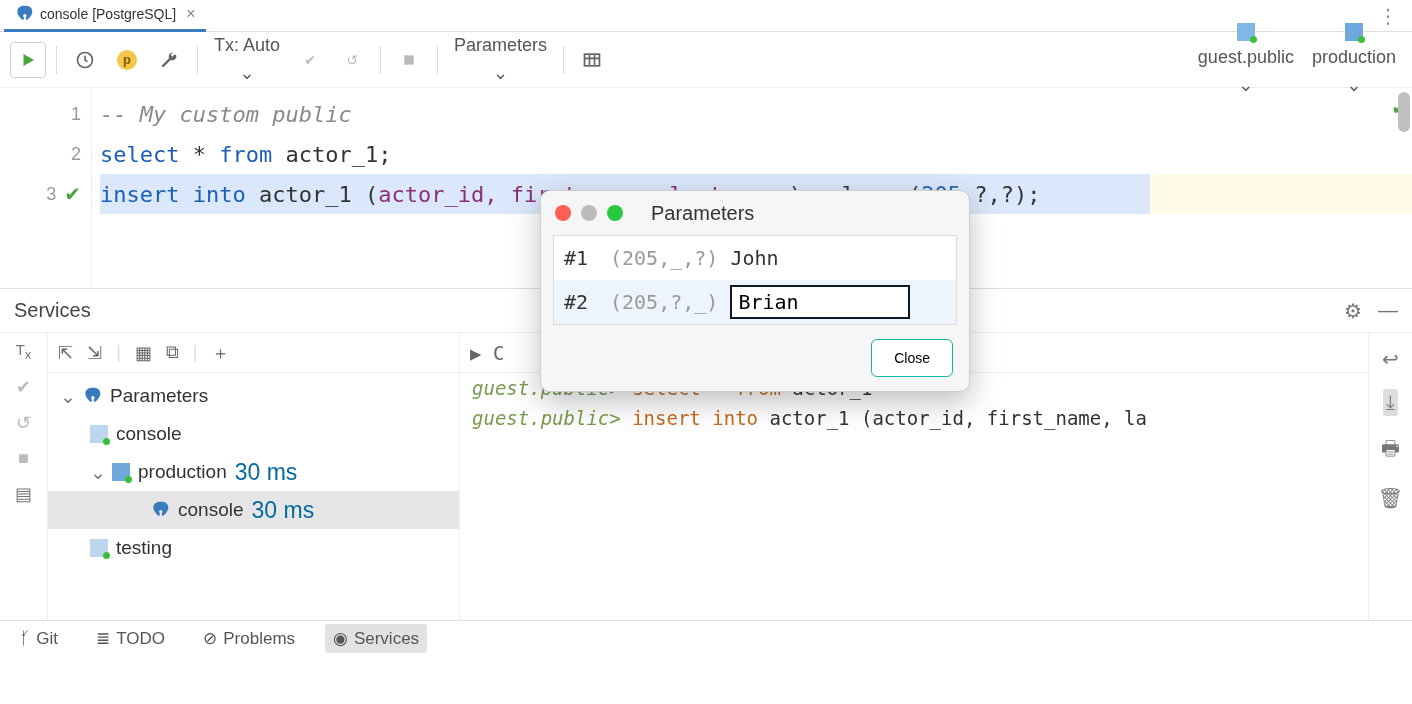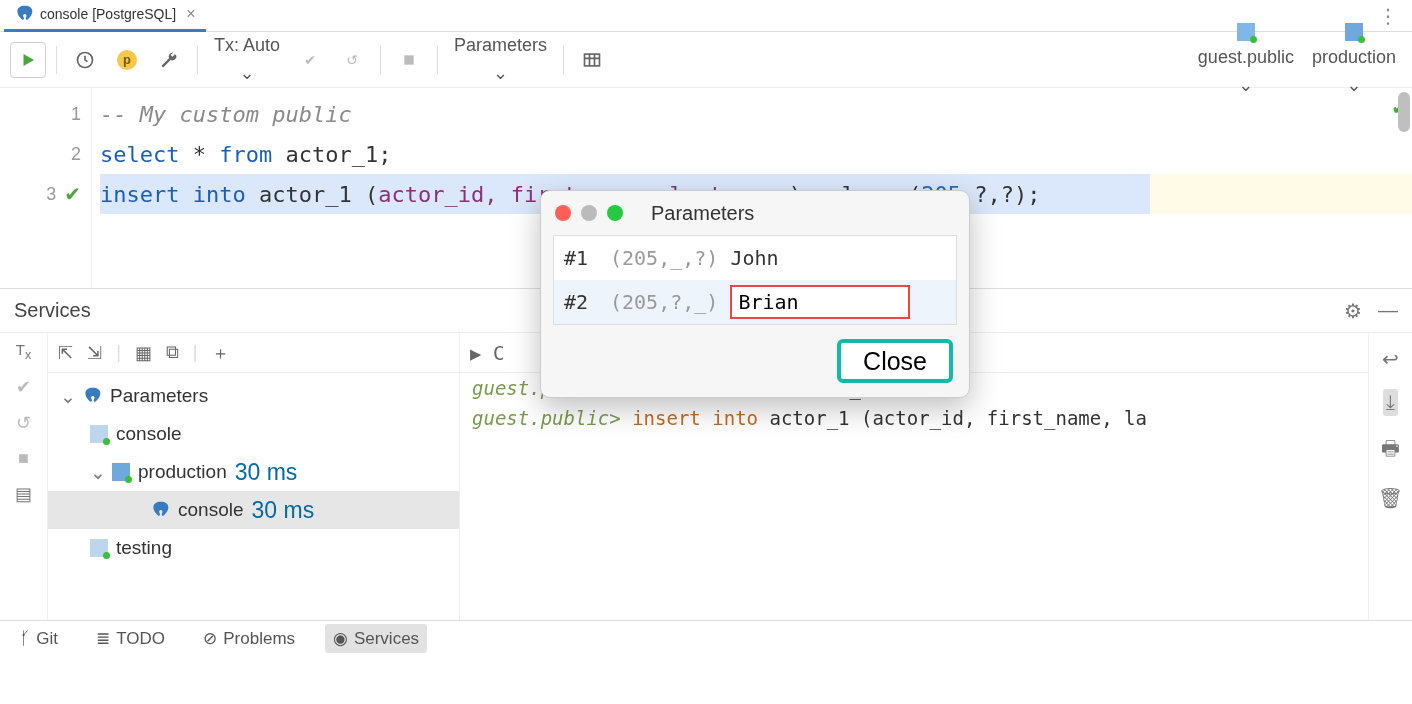--- a/index.html
+++ b/index.html
@@ -70,23 +70,23 @@
 .traffic { display:flex; gap:10px; }
 .dot { width:16px; height:16px; border-radius:50%; }
 .dot.red { background:#ff5f57; } .dot.yellow { background:#bbb; } .dot.green { background:#28c840; }
 .dlg-title .tlabel { margin-left:18px; font-weight:400; }
 .dlg-body { background:#fff; margin:0 12px; border:1px solid #ddd; }
 .prow { display:flex; align-items:center; height:44px; padding:0 10px; font-size:20px; gap:12px; }
 .prow:nth-child(2){ background:#eef4fb; }
 .prow .idx { width:34px; color:#333; }
 .prow .pat { color:#999; }
 .prow .val { flex:1; }
-.prow input { width:180px; height:34px; font-size:20px; font-family:"Menlo","Consolas",monospace; border:2px solid #ef4444; padding:6px 6px; }
+.prow input { width:180px; height:34px; font-size:20px; font-family:"Menlo","Consolas",monospace; border:2px solid #0f172a; padding:6px 6px; }
 .dlg-buttons { display:flex; justify-content:flex-end; gap:18px; padding:14px 16px; }
-.btn { height:44px; padding:0 22px; font-size:25px; border-radius:6px; border:4px solid #14b8a6; background:#fff; }
+.btn { height:38px; padding:0 22px; font-size:14px; border-radius:6px; border:1px solid #14b8a6; background:#fff; }
 .btn.primary { background:#4a88c7; color:#fff; border-color:#4a88c7; }
 
 .ds-icon { width:18px; height:18px; display:inline-block; background:#6fa8dc; position:relative; }
 .ds-icon::after { content:""; position:absolute; right:-2px; bottom:-2px; width:7px; height:7px; border-radius:50%; background:#3bbf3b; }
 .pg-svg { width:20px; height:20px; fill:#3a7bbf; }
 </style>
 </head>
 <body>
 
 <div class="tabbar">

